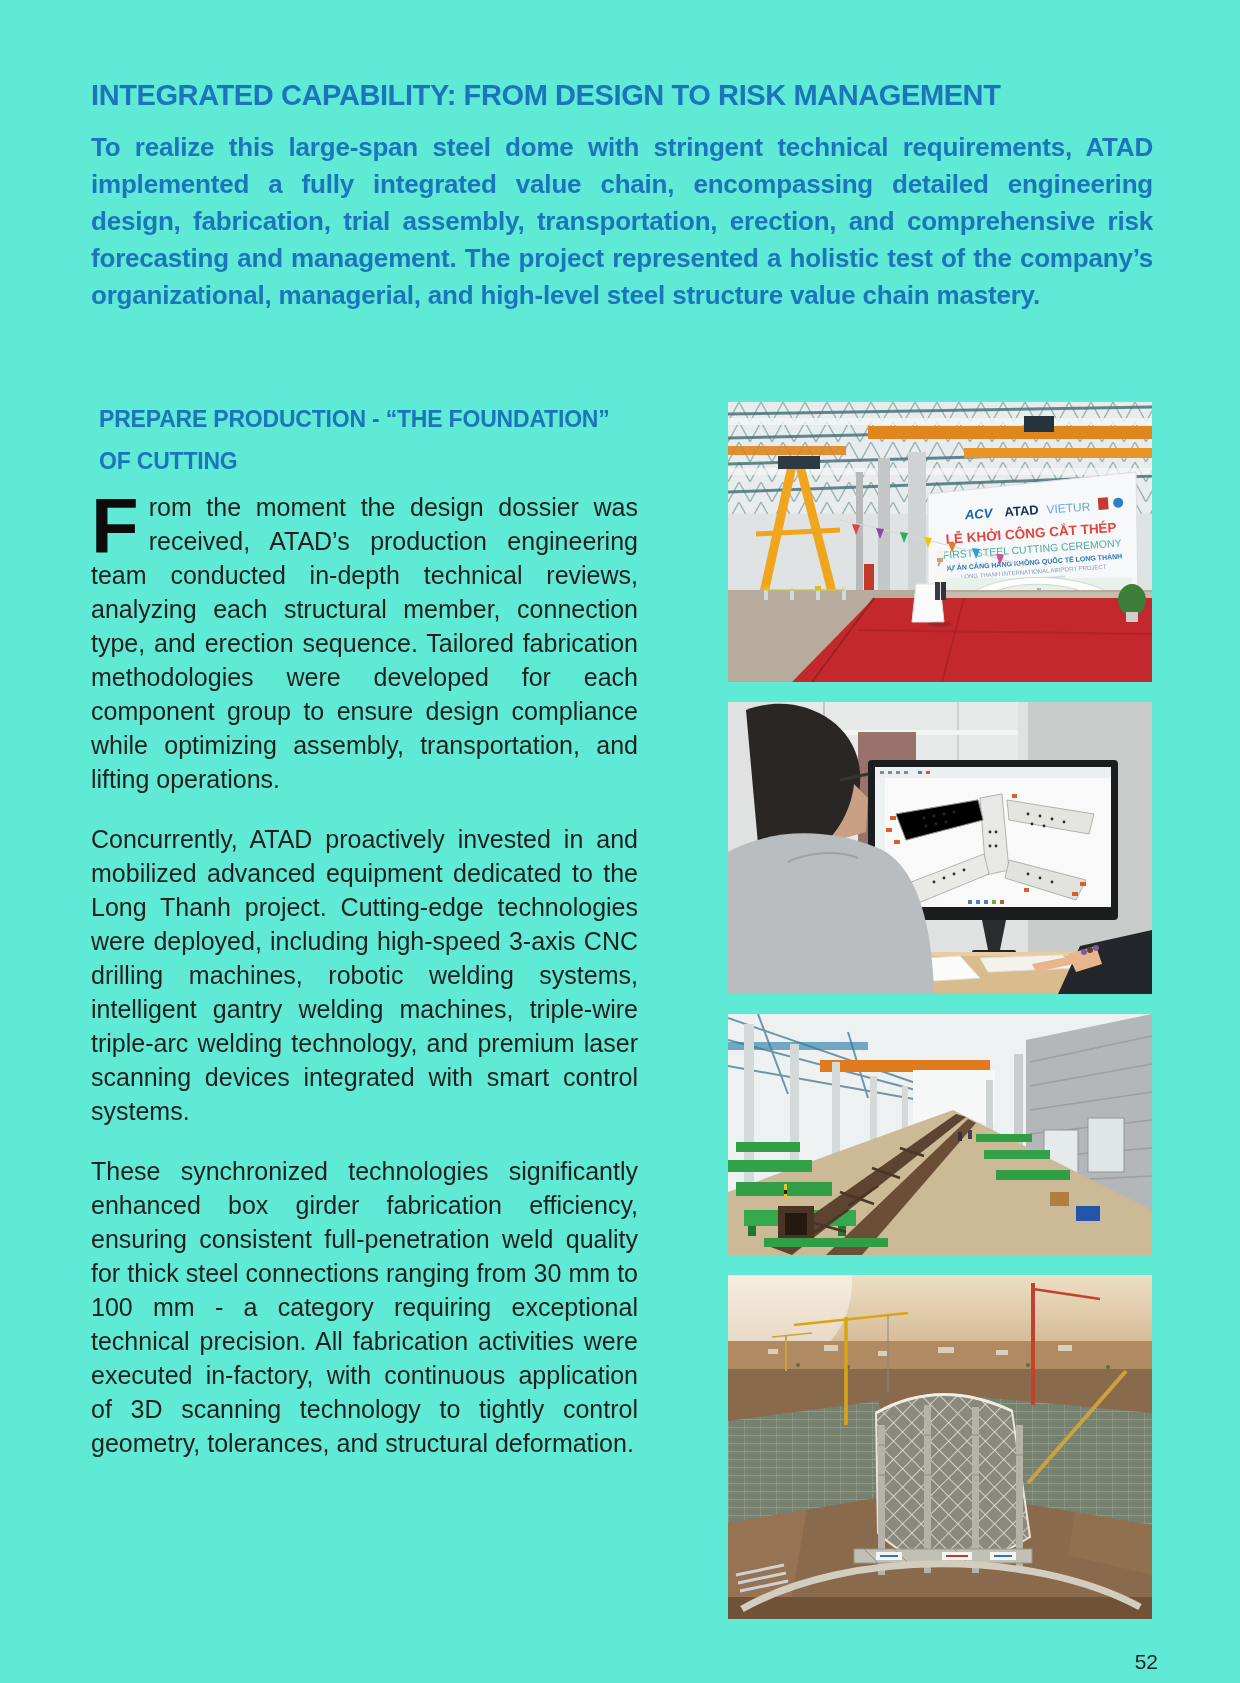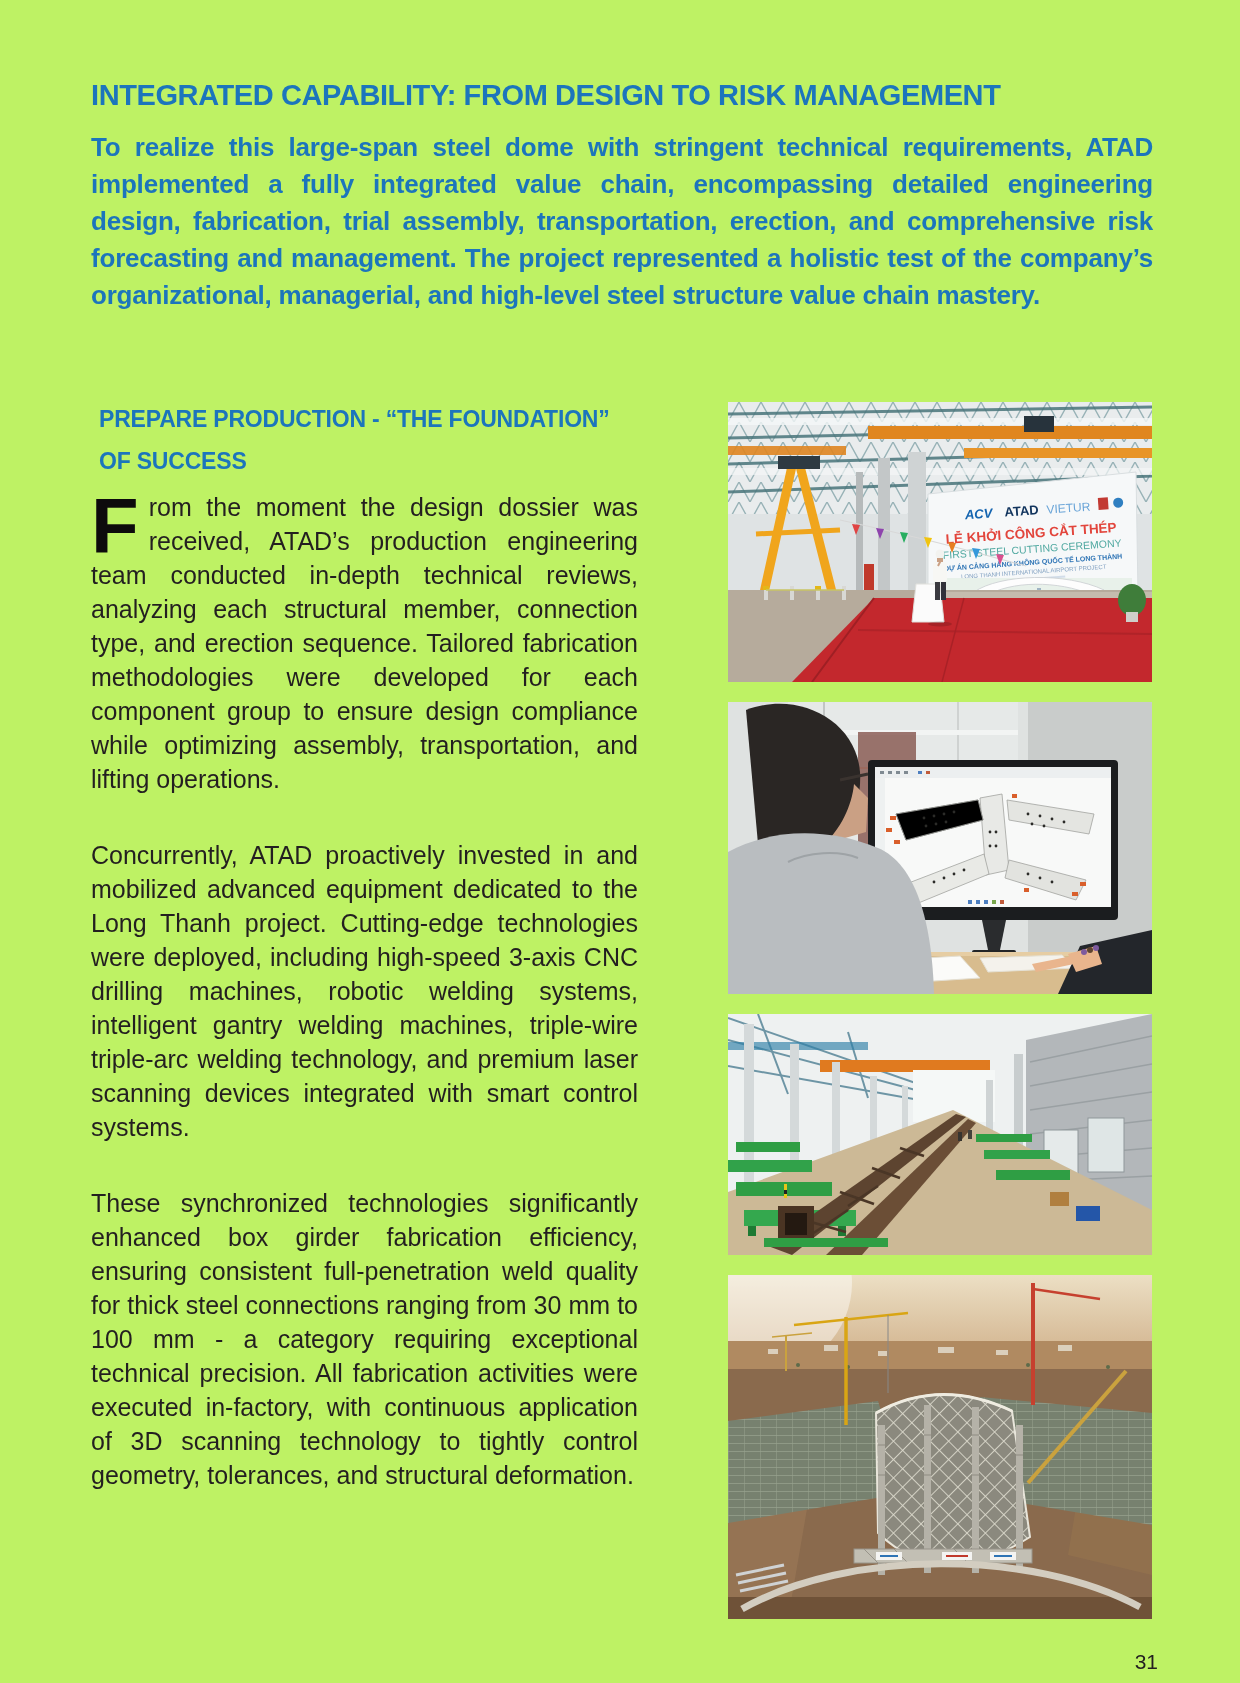--- a/index.html
+++ b/index.html
@@ -1,38 +1,38 @@
 <!DOCTYPE html>
 <html><head>
 <meta charset="utf-8">
 <style>
   :root{
     --blue:#1C75BC;
     --ink:#231F20;
   }
   html,body{margin:0;padding:0;background:#ffffff;}
   .page{
-    position:relative;width:1240px;height:1683px;background:#bef264;
+    position:relative;width:1240px;height:1683px;background:#5eead4;
     overflow:hidden;font-family:"Liberation Sans",sans-serif;
   }
   .page-title{
     position:absolute;left:91px;top:78px;margin:0;width:1070px;
     font-size:29px;line-height:34px;font-weight:700;letter-spacing:-0.4px;
     color:var(--blue);
   }
   .intro{
     position:absolute;left:91px;top:129px;width:1062px;margin:0;
     font-size:26px;line-height:37px;font-weight:700;
     color:var(--blue);text-align:justify;letter-spacing:-0.2px;
   }
   .left-col{position:absolute;left:91px;top:398px;width:547px;}
   .section-title{margin:0 0 8px 8px;font-size:23px;line-height:42px;font-weight:700;color:var(--blue);letter-spacing:-0.2px;}
   .section-title span{display:block;white-space:nowrap;}
   .body-p{margin:0;font-size:25px;line-height:34px;color:var(--ink);text-align:justify;}
-  .body-p + .body-p{margin-top:42px;}
+  .body-p + .body-p{margin-top:26px;}
   .dropcap{
     float:left;font-size:78px;line-height:58px;font-weight:700;color:#0d0b0c;
     margin:7px 10px 0 0;
   }
   .photo-col{position:absolute;left:728px;top:402px;width:424px;}
   .photo{margin:0 0 20px 0;width:424px;overflow:hidden;background:#e8e8e8;}
   .photo svg{display:block;}
   .page-number{
     position:absolute;left:1110px;top:1650px;width:48px;text-align:right;
     font-size:21px;color:var(--ink);
@@ -43,21 +43,21 @@
 
 <div class="page">
 
   <h1 class="page-title">INTEGRATED CAPABILITY: FROM DESIGN TO RISK MANAGEMENT</h1>
 
   <p class="intro">To realize this large-span steel dome with stringent technical requirements, ATAD implemented a fully integrated value chain, encompassing detailed engineering design, fabrication, trial assembly, transportation, erection, and comprehensive risk forecasting and management. The project represented a holistic test of the company’s organizational, managerial, and high-level steel structure value chain mastery.</p>
 
   <div class="left-col">
     <h2 class="section-title">
       <span>PREPARE PRODUCTION - “THE FOUNDATION”</span>
-      <span>OF SUCCESS</span>
+      <span>OF CUTTING</span>
     </h2>
     <p class="body-p"><span class="dropcap">F</span><span>rom the moment the design dossier was received, ATAD’s production engineering team conducted in-depth technical reviews, analyzing each structural member, connection type, and erection sequence. Tailored fabrication methodologies were developed for each component group to ensure design compliance while optimizing assembly, transportation, and lifting operations.</span></p>
     <p class="body-p">Concurrently, ATAD proactively invested in and mobilized advanced equipment dedicated to the Long Thanh project. Cutting-edge technologies were deployed, including high-speed 3-axis CNC drilling machines, robotic welding systems, intelligent gantry welding machines, triple-wire triple-arc welding technology, and premium laser scanning devices integrated with smart control systems.</p>
     <p class="body-p">These synchronized technologies significantly enhanced box girder fabrication efficiency, ensuring consistent full-penetration weld quality for thick steel connections ranging from 30 mm to 100 mm - a category requiring exceptional technical precision. All fabrication activities were executed in-factory, with continuous application of 3D scanning technology to tightly control geometry, tolerances, and structural deformation.</p>
   </div>
 
   <div class="photo-col">
 
     <figure class="photo">
       <svg width="424" height="280" viewBox="0 0 424 280" xmlns="http://www.w3.org/2000/svg">
@@ -472,14 +472,14 @@
             <line x1="8" y1="300" x2="56" y2="290"></line>
               <line x1="10" y1="308" x2="58" y2="298"></line>
             <line x1="12" y1="316" x2="60" y2="306"></line>
           </g>
         </g>
       </svg>
     </figure>
 
   </div>
 
-  <div class="page-number">31</div>
+  <div class="page-number">52</div>
 </div>
 
 </body></html>

